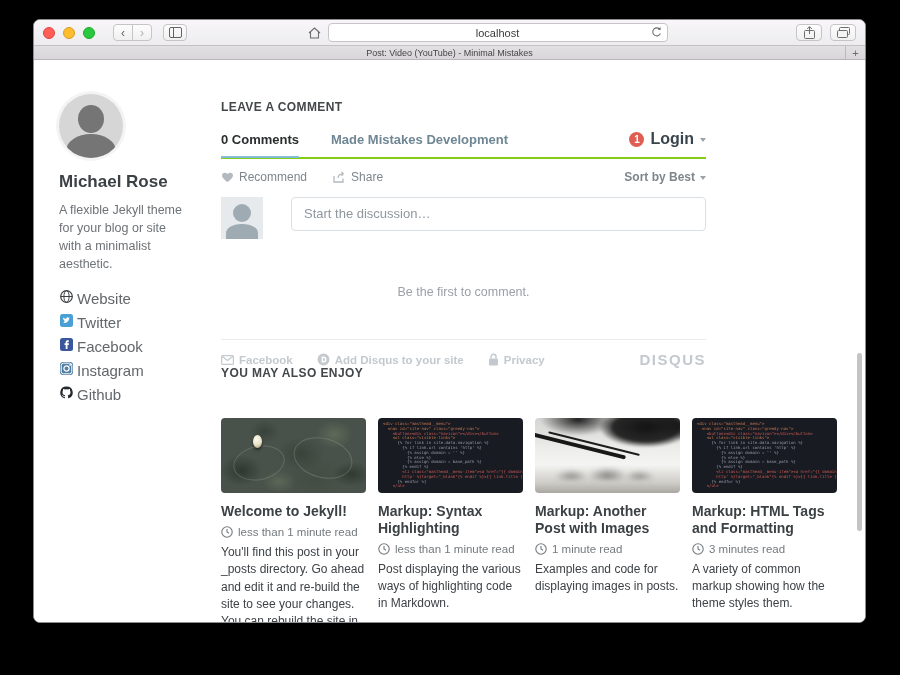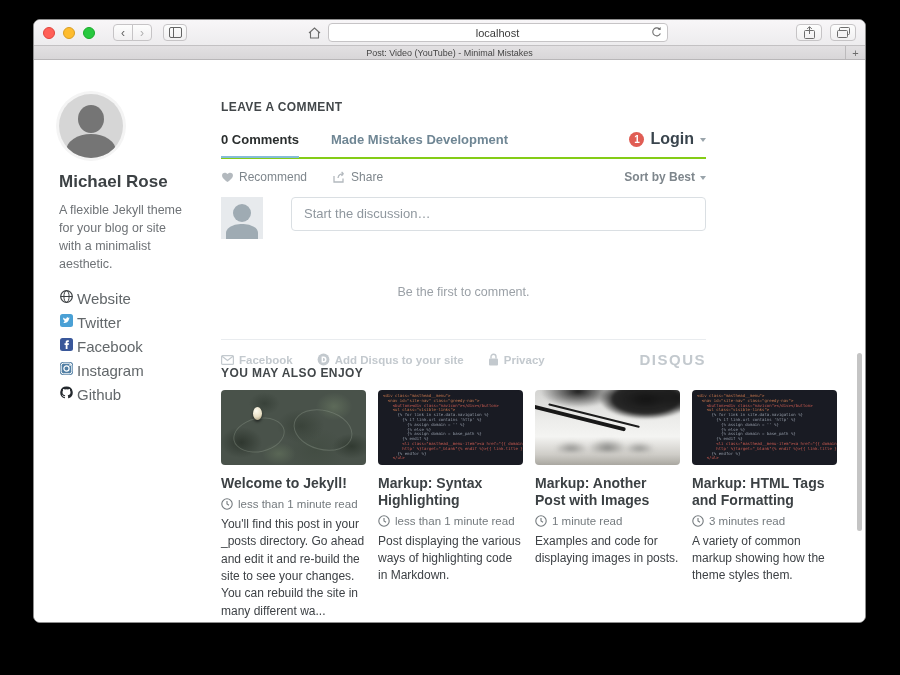--- a/index.html
+++ b/index.html
@@ -75,21 +75,21 @@
     font-size:13px; color:#8f979e; line-height:32px; padding-left:12px; background:#fff; }
 
   .dq-empty { margin-top:46px; text-align:center; font-size:12.5px; color:#9ba1a7; }
   .dq-divider { margin-top:40px; border-top:1px solid #e9ecef; }
   .dq-footer { display:flex; align-items:center; margin-top:11px; font-size:11.5px; font-weight:bold; color:#c3c9ce; }
   .dq-footer .fitem { display:flex; align-items:center; gap:5px; margin-right:24px; }
   .dq-brand { margin-left:auto; font-size:15px; font-weight:bold; letter-spacing:1.5px; color:#c3c9ce; }
 
   .related { position:absolute; left:187px; top:306px; width:616px; }
   .cards { margin-top:10px; display:grid; grid-template-columns:repeat(4,1fr); column-gap:12px; }
-  .card { min-width:0; }
+  .card { min-width:0;margin-top:28px; }
   .thumb { height:75px; border-radius:4px; overflow:hidden; position:relative; }
   .card-title { margin-top:10px; font-size:14px; font-weight:bold; color:#3c4144; line-height:1.2; }
   .card-meta { margin-top:6px; display:flex; align-items:center; gap:5px; font-size:11.5px; color:#747a7e; }
   .card-excerpt { margin-top:6px; font-size:12px; color:#3e4246; line-height:1.45; }
 
   
   .thumb.moss { background-color:#49524a;
     background-image:
       radial-gradient(ellipse 26px 20px at 78% 22%, #5d6a59 0%, rgba(93,106,89,0) 70%),
       radial-gradient(ellipse 30px 22px at 14% 70%, #2f372f 0%, rgba(47,55,47,0) 70%),

